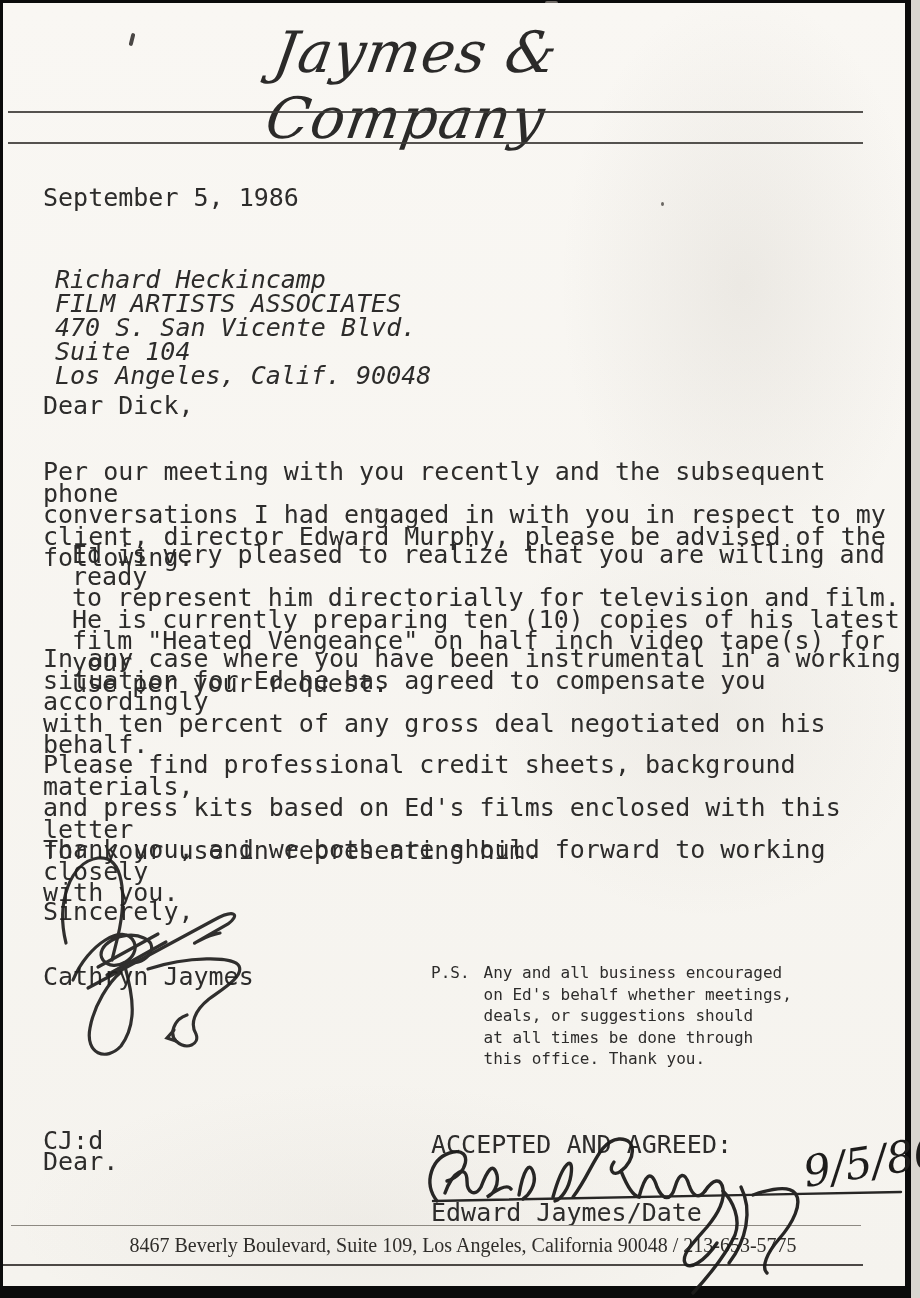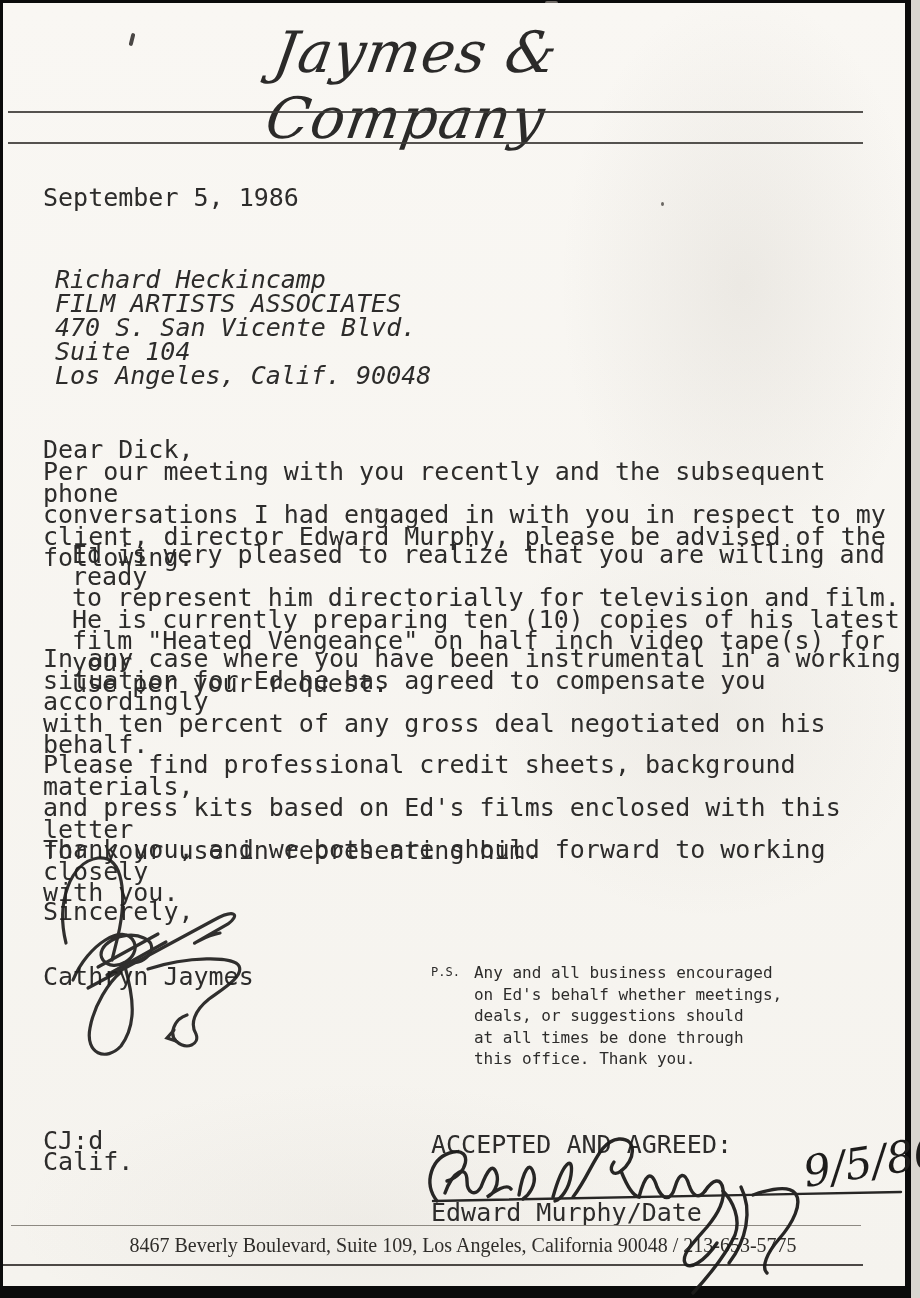--- a/index.html
+++ b/index.html
@@ -15,30 +15,30 @@
   .typed{position:absolute;font-family:"DejaVu Sans Mono",monospace;font-size:25px;
          line-height:21.5px;color:#2d2c2b;white-space:pre-line;}
   .company-name{position:absolute;left:148px;top:16px;width:520px;text-align:center;
          font-family:"DejaVu Serif",serif;font-style:italic;font-weight:500;font-size:57px;
          color:#2b2a29;transform:skewX(-9deg);letter-spacing:1px;}
   .hrule{position:absolute;left:5px;width:855px;height:2px;background:#3e3b38;opacity:.88;}
   .rule-a{top:108px;}
   .rule-b{top:139px;}
   .recipient{top:265px;left:52px;line-height:24px;font-style:italic;}
   .date-line{top:184px;left:40px;}
-  .salutation{top:392px;left:40px;margin-top:44px;}
+  .salutation{top:392px;left:40px;}
   .para1{top:436px;left:40px;margin-top:22px;}
   .para2{top:541px;left:48px;margin-left:21px;}
   .para3{top:645px;left:40px;}
   .para4{top:751px;left:40px;}
   .para5{top:836px;left:40px;}
   .closing{top:898px;left:40px;}
   .signer-name{top:963px;left:40px;}
   .ps-block{position:absolute;top:959px;left:428px;display:flex;}
-  .ps-label{font-family:"DejaVu Sans Mono",monospace;font-size:12px;line-height:21.5px;color:#2d2c2b;margin-right:14px;}
+  .ps-label{font-family:"DejaVu Sans Mono",monospace;font-size:16px;line-height:21.5px;color:#2d2c2b;margin-right:14px;}
   .ps-text{font-family:"DejaVu Sans Mono",monospace;font-size:16px;line-height:21.5px;color:#2d2c2b;white-space:pre-line;}
   .reference{top:1128px;left:40px;line-height:20.5px;}
   .accept-heading{top:1131px;left:428px;text-align:center;}
   .sig-caption{top:1199px;left:428px;}
   .footer-rule-top{position:absolute;top:1222px;left:8px;width:850px;height:1px;background:#8d8982;}
   .footer-rule-bottom{position:absolute;top:1261px;left:0px;width:860px;height:2px;background:#4c4845;}
   .footer-address{position:absolute;top:1231px;left:60px;width:800px;text-align:center;
          font-family:"Liberation Serif","DejaVu Serif",serif;font-size:20px;color:#2f2d2a;}
   .sig-svg{position:absolute;z-index:5;}
   .sig-cathryn{left:25px;top:845px;}
@@ -113,24 +113,24 @@
     <div class="ps-block">
       <div class="ps-label">P.S.</div>
       <div class="ps-text">Any and all business encouraged
 on Ed's behalf whether meetings,
 deals, or suggestions should
 at all times be done through
 this office.  Thank you.</div>
     </div>
 
     <div class="typed reference">CJ:d
-Calif.</div>
+Dear.</div>
 
     <div class="typed accept-heading">ACCEPTED AND AGREED:</div>
-    <div class="typed sig-caption">Edward Murphy/Date</div>
+    <div class="typed sig-caption">Edward Jaymes/Date</div>
 
     <svg class="sig-svg sig-murphy" width="500" height="170" viewBox="0 0 500 170">
       <g fill="none" stroke="#1d1c1b" stroke-width="3.4" stroke-linecap="round" opacity="0.95">
         <path d="M10,70 L478,61" stroke-width="2.4"></path>
         <path d="M14,70 C0,52 8,26 30,21 C50,17 45,44 24,50"></path>
         <path d="M22,62 C30,40 44,33 44,50 C44,62 52,66 58,56 C64,40 70,30 74,44 C76,54 70,64 64,66 C72,60 84,52 88,58"></path>
         <path d="M96,64 C100,40 107,27 111,44 C113,54 106,64 100,68"></path>
         <path d="M130,66 C140,30 151,23 148,44 C146,58 138,68 132,70"></path>
         <path d="M150,66 C170,40 175,10 196,8 C215,7 212,30 198,40 C190,46 185,39 191,31"></path>
         <path d="M198,40 C204,55 210,65 216,66 C222,44 228,37 234,56 C240,70 248,70 252,56 C256,42 262,40 266,54 C270,66 276,68 282,60"></path>

